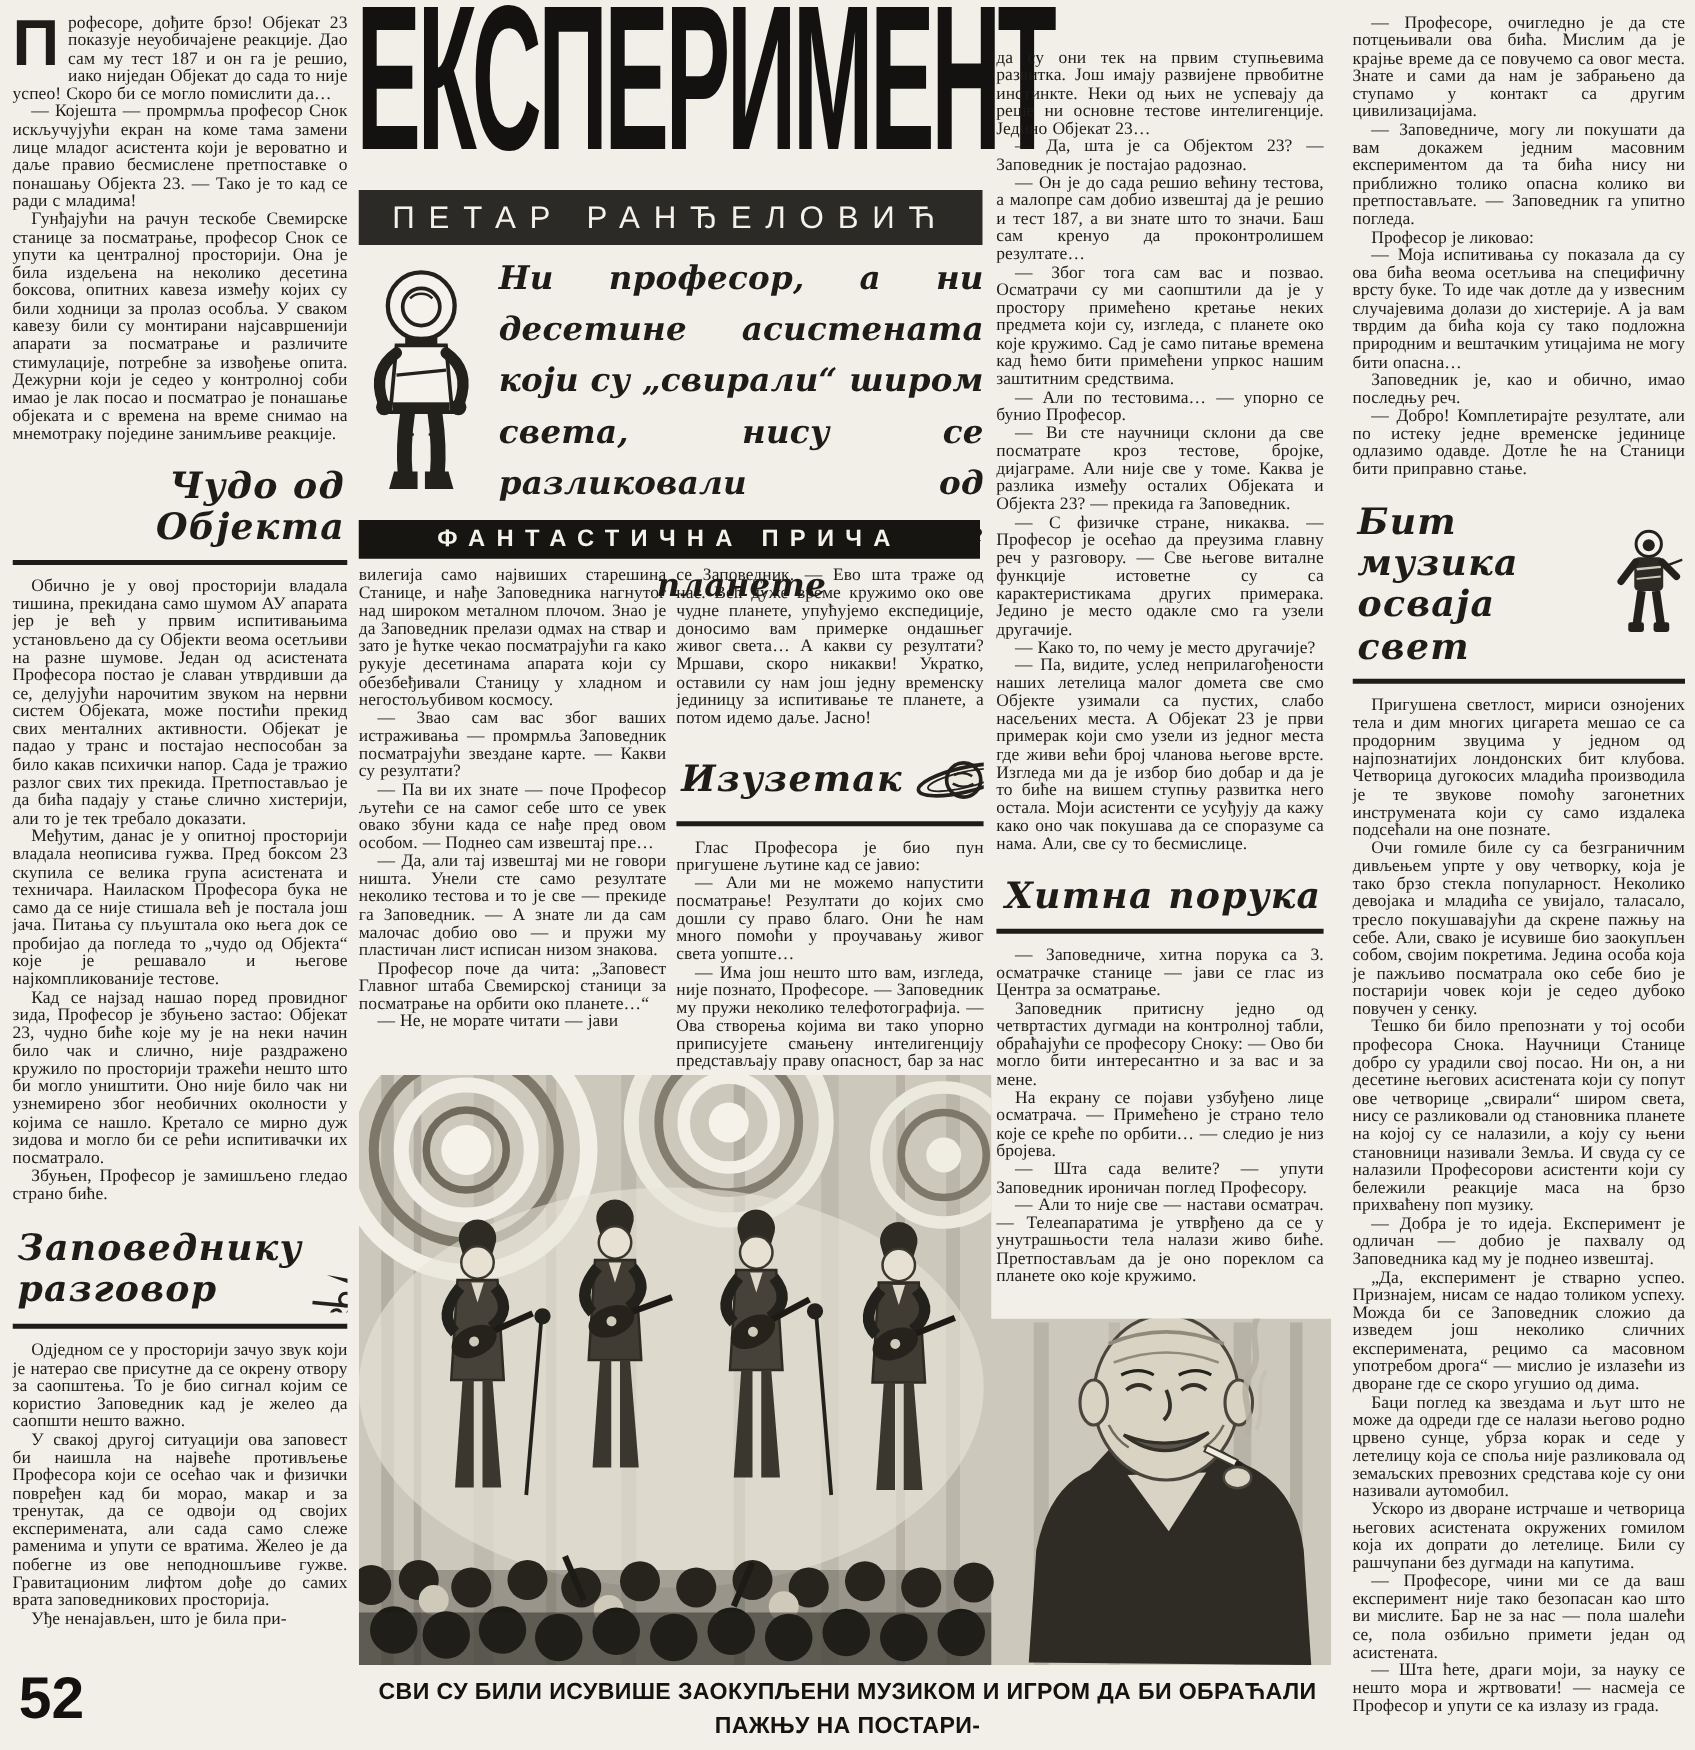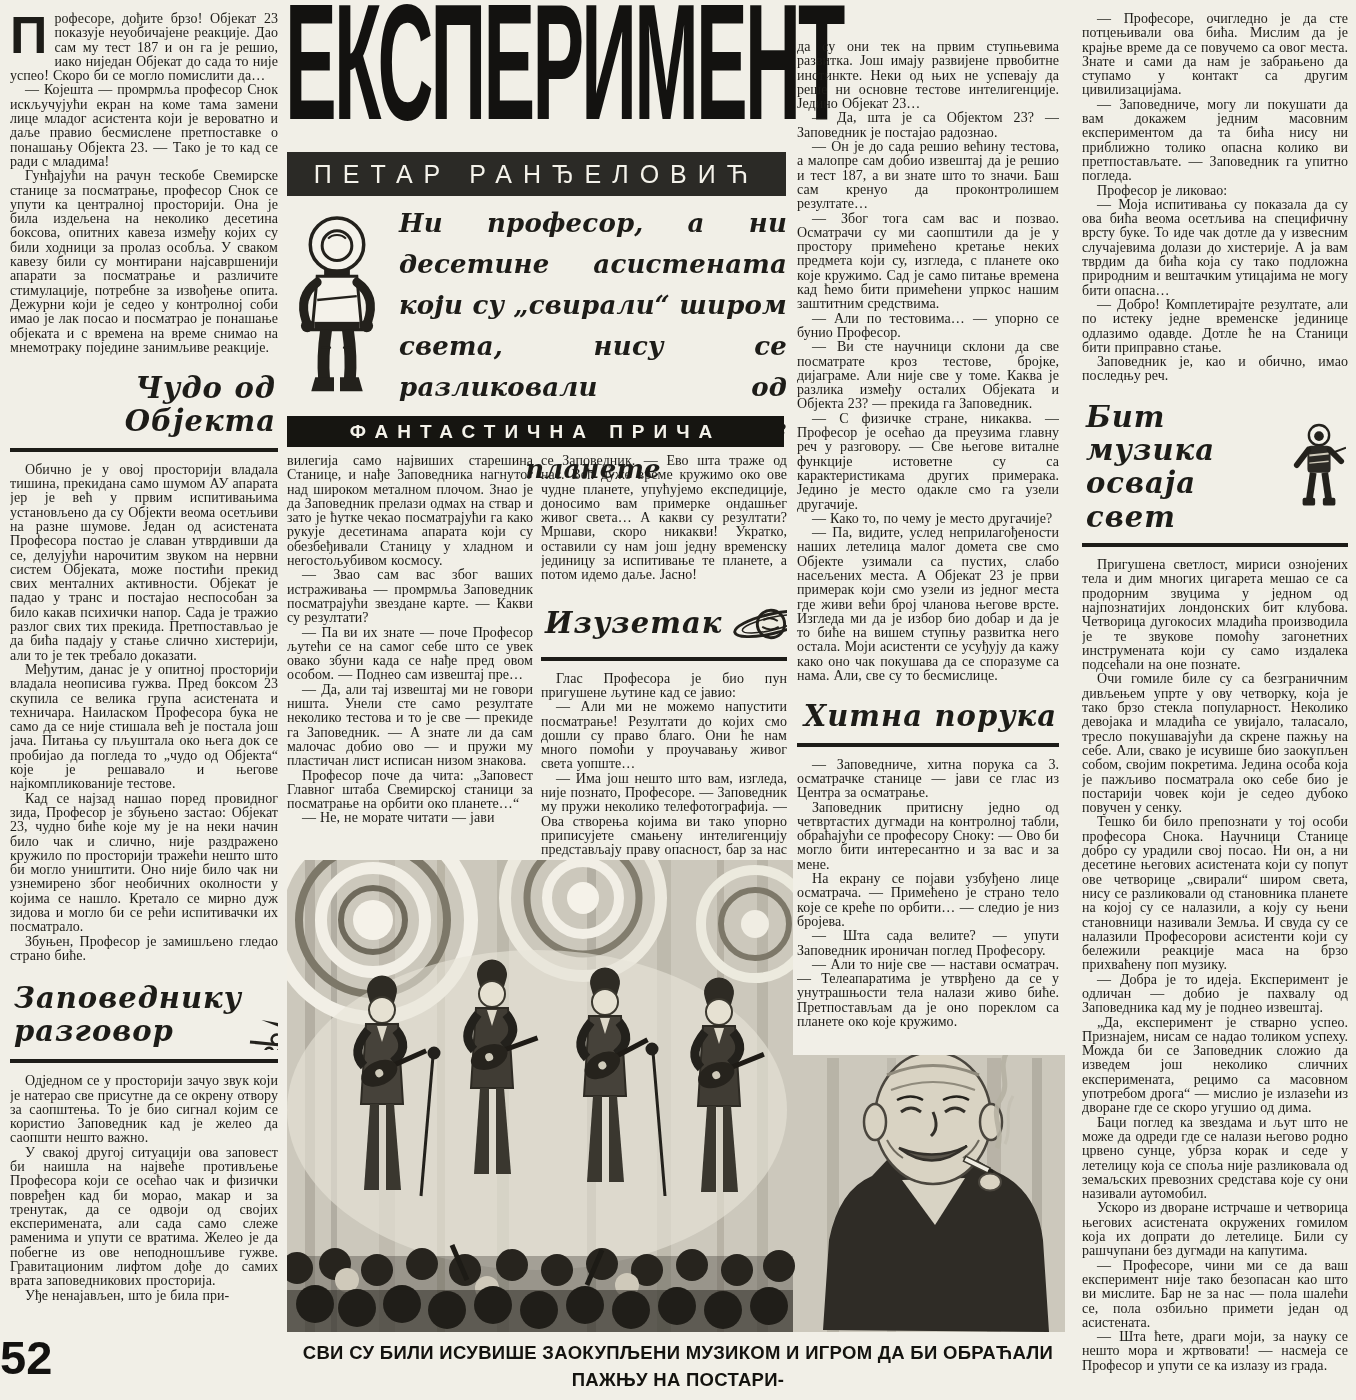--- a/index.html
+++ b/index.html
@@ -30,21 +30,21 @@
   .lede-text{margin-left:112px;font-family:"DejaVu Serif",serif;font-style:italic;font-weight:bold;
              font-size:26px;line-height:41px;text-align:justify;text-align-last:center;letter-spacing:0.2px;}
   .fant-banner{position:absolute;left:287px;top:416px;width:497px;height:31px;background:#161511;
                color:#f4f2ea;display:flex;align-items:center;justify-content:center;
                font-family:"Liberation Sans",sans-serif;font-weight:bold;font-size:19px;letter-spacing:9px;}
   .art{position:absolute;left:287px;top:860px;width:778px;height:472px;}
   .art svg{display:block;width:100%;height:100%;}
   .caption{position:absolute;left:292px;top:1340px;width:772px;font-family:"Liberation Sans",sans-serif;
            font-weight:bold;font-size:18.5px;line-height:1.45;color:#14130f;text-align:center;letter-spacing:0.3px;}
   .cap2{display:flex;align-items:center;gap:12px;margin-top:1px;}
-  .pagenum{position:absolute;left:0;top:1330px;font-family:"Liberation Sans",sans-serif;
+  .pagenum{position:absolute;left:15px;top:1330px;font-family:"Liberation Sans",sans-serif;
            font-weight:bold;font-size:47px;color:#131210;}
   svg .ln{stroke:#23211c;fill:none;}
 </style>
 </head>
 <body>
 
 <div class="page">
 
   <div class="col" style="left:10px;top:12px;width:268px;height:1384px;">
     <p class="noind"><span class="dropcap">П</span><span>рофесоре, дођите брзо! Објекат 23 показује неуобичајене реакције. Дао сам му тест 187 и он га је решио, иако ниједан Објекат до сада то није успео! Скоро би се могло помислити да…</span></p>
@@ -158,22 +158,22 @@
     <p>На екрану се појави узбуђено лице осматрача. — Примећено је страно тело које се креће по орбити… — следио је низ бројева.</p>
     <p>— Шта сада велите? — упути Заповедник ироничан поглед Професору.</p>
     <p>— Али то није све — настави осматрач. — Телеапаратима је утврђено да се у унутрашњости тела налази живо биће. Претпостављам да је оно пореклом са планете око које кружимо.</p>
   </div>
 
   <div class="col" style="left:1082px;top:12px;width:266px;height:1386px;">
     <p>— Професоре, очигледно је да сте потцењивали ова бића. Мислим да је крајње време да се повучемо са овог места. Знате и сами да нам је забрањено да ступамо у контакт са другим цивилизацијама.</p>
     <p>— Заповедниче, могу ли покушати да вам докажем једним масовним експериментом да та бића нису ни приближно толико опасна колико ви претпостављате. — Заповедник га упитно погледа.</p>
     <p>Професор је ликовао:</p>
     <p>— Моја испитивања су показала да су ова бића веома осетљива на специфичну врсту буке. То иде чак дотле да у извесним случајевима долази до хистерије. А ја вам тврдим да бића која су тако подложна природним и вештачким утицајима не могу бити опасна…</p>
+    <p>Заповедник је, као и обично, имао последњу реч.</p>
     <p>— Добро! Комплетирајте резултате, али по истеку једне временске јединице одлазимо одавде. Дотле ће на Станици бити приправно стање.</p>
-    <p>Заповедник је, као и обично, имао последњу реч.</p>
     <div class="sec-head">
       <span class="sh-text"><span>Бит музика</span><br><span>осваја свет</span></span>
       <svg class="sh-icon" width="54" height="92" viewBox="0 0 56 92">
         <line x1="40" y1="32" x2="56" y2="26" class="ln" stroke-width="2"></line>
         <circle cx="28" cy="13" r="10.5" fill="#f4f2ea" stroke="#23211c" stroke-width="2.5"></circle>
         <circle cx="28" cy="14" r="5" fill="#23211c"></circle>
         <rect x="16" y="24" width="24" height="28" rx="4" fill="#2c2a25"></rect>
         <line x1="18" y1="34" x2="38" y2="32" stroke="#cfcaba" stroke-width="2"></line>
         <line x1="18" y1="42" x2="38" y2="40" stroke="#cfcaba" stroke-width="1.5"></line>
         <path d="M17,28 L5,44" class="ln" stroke-width="6" stroke-linecap="round"></path>

